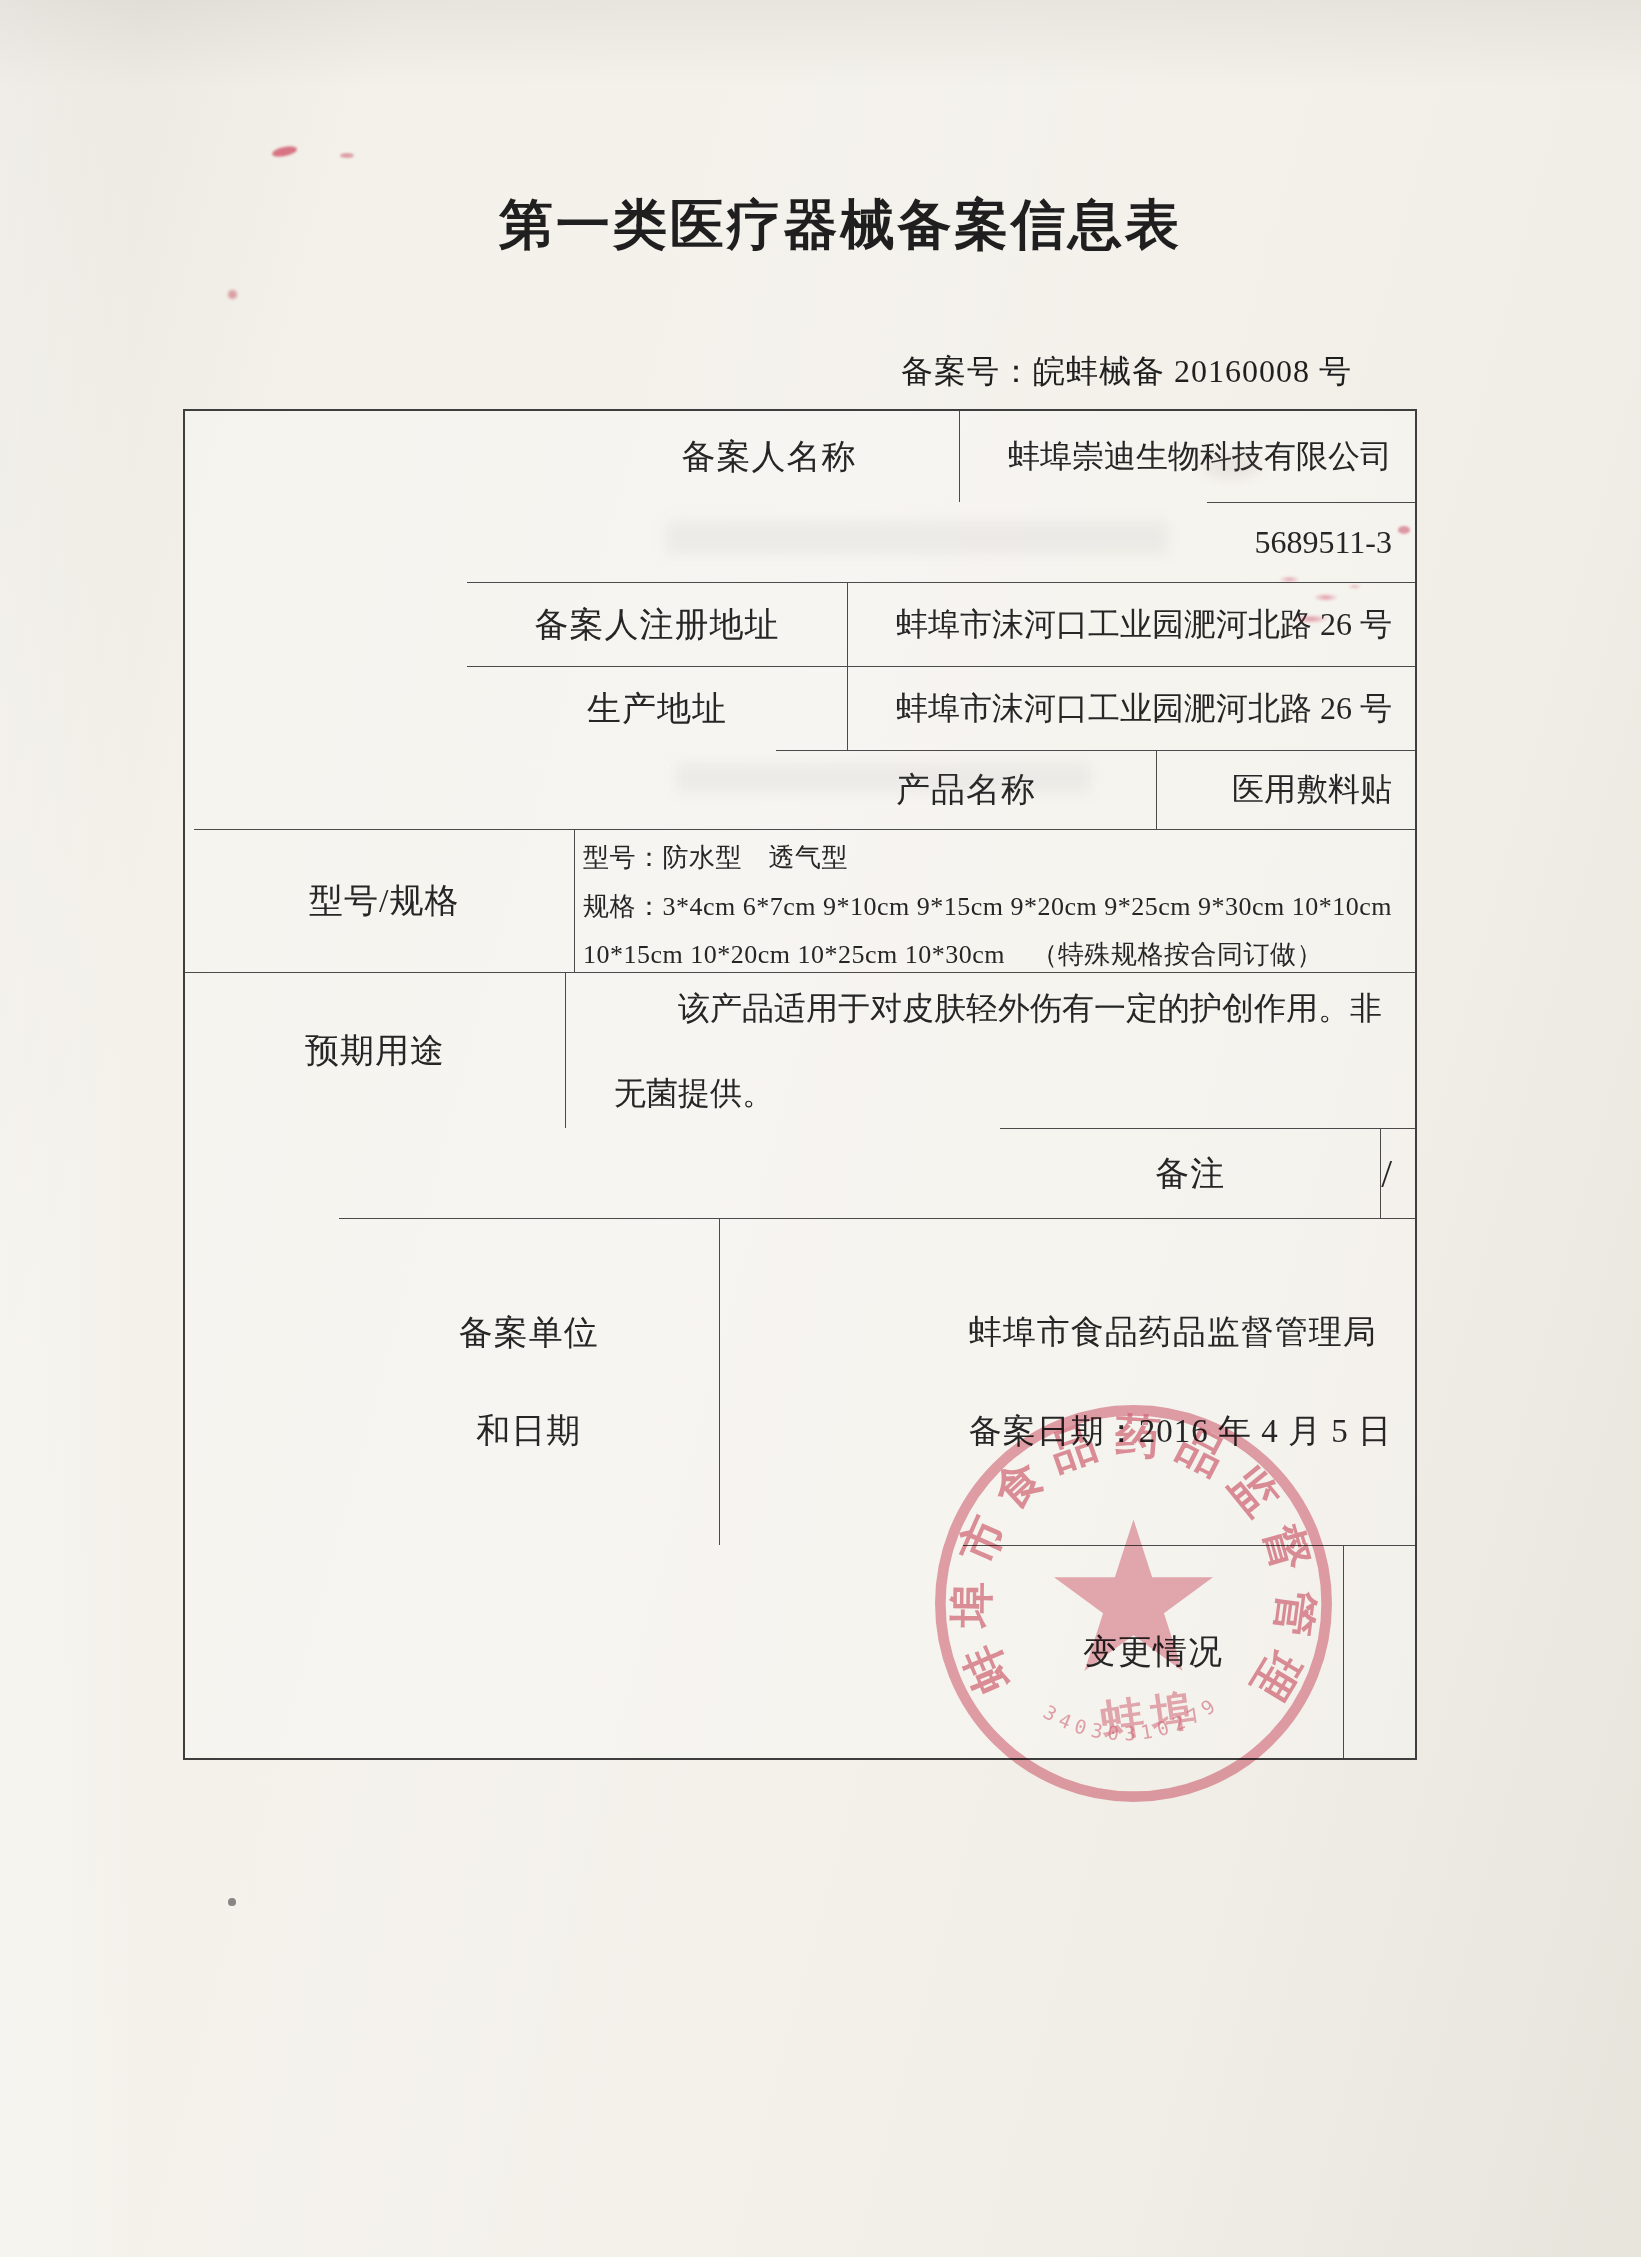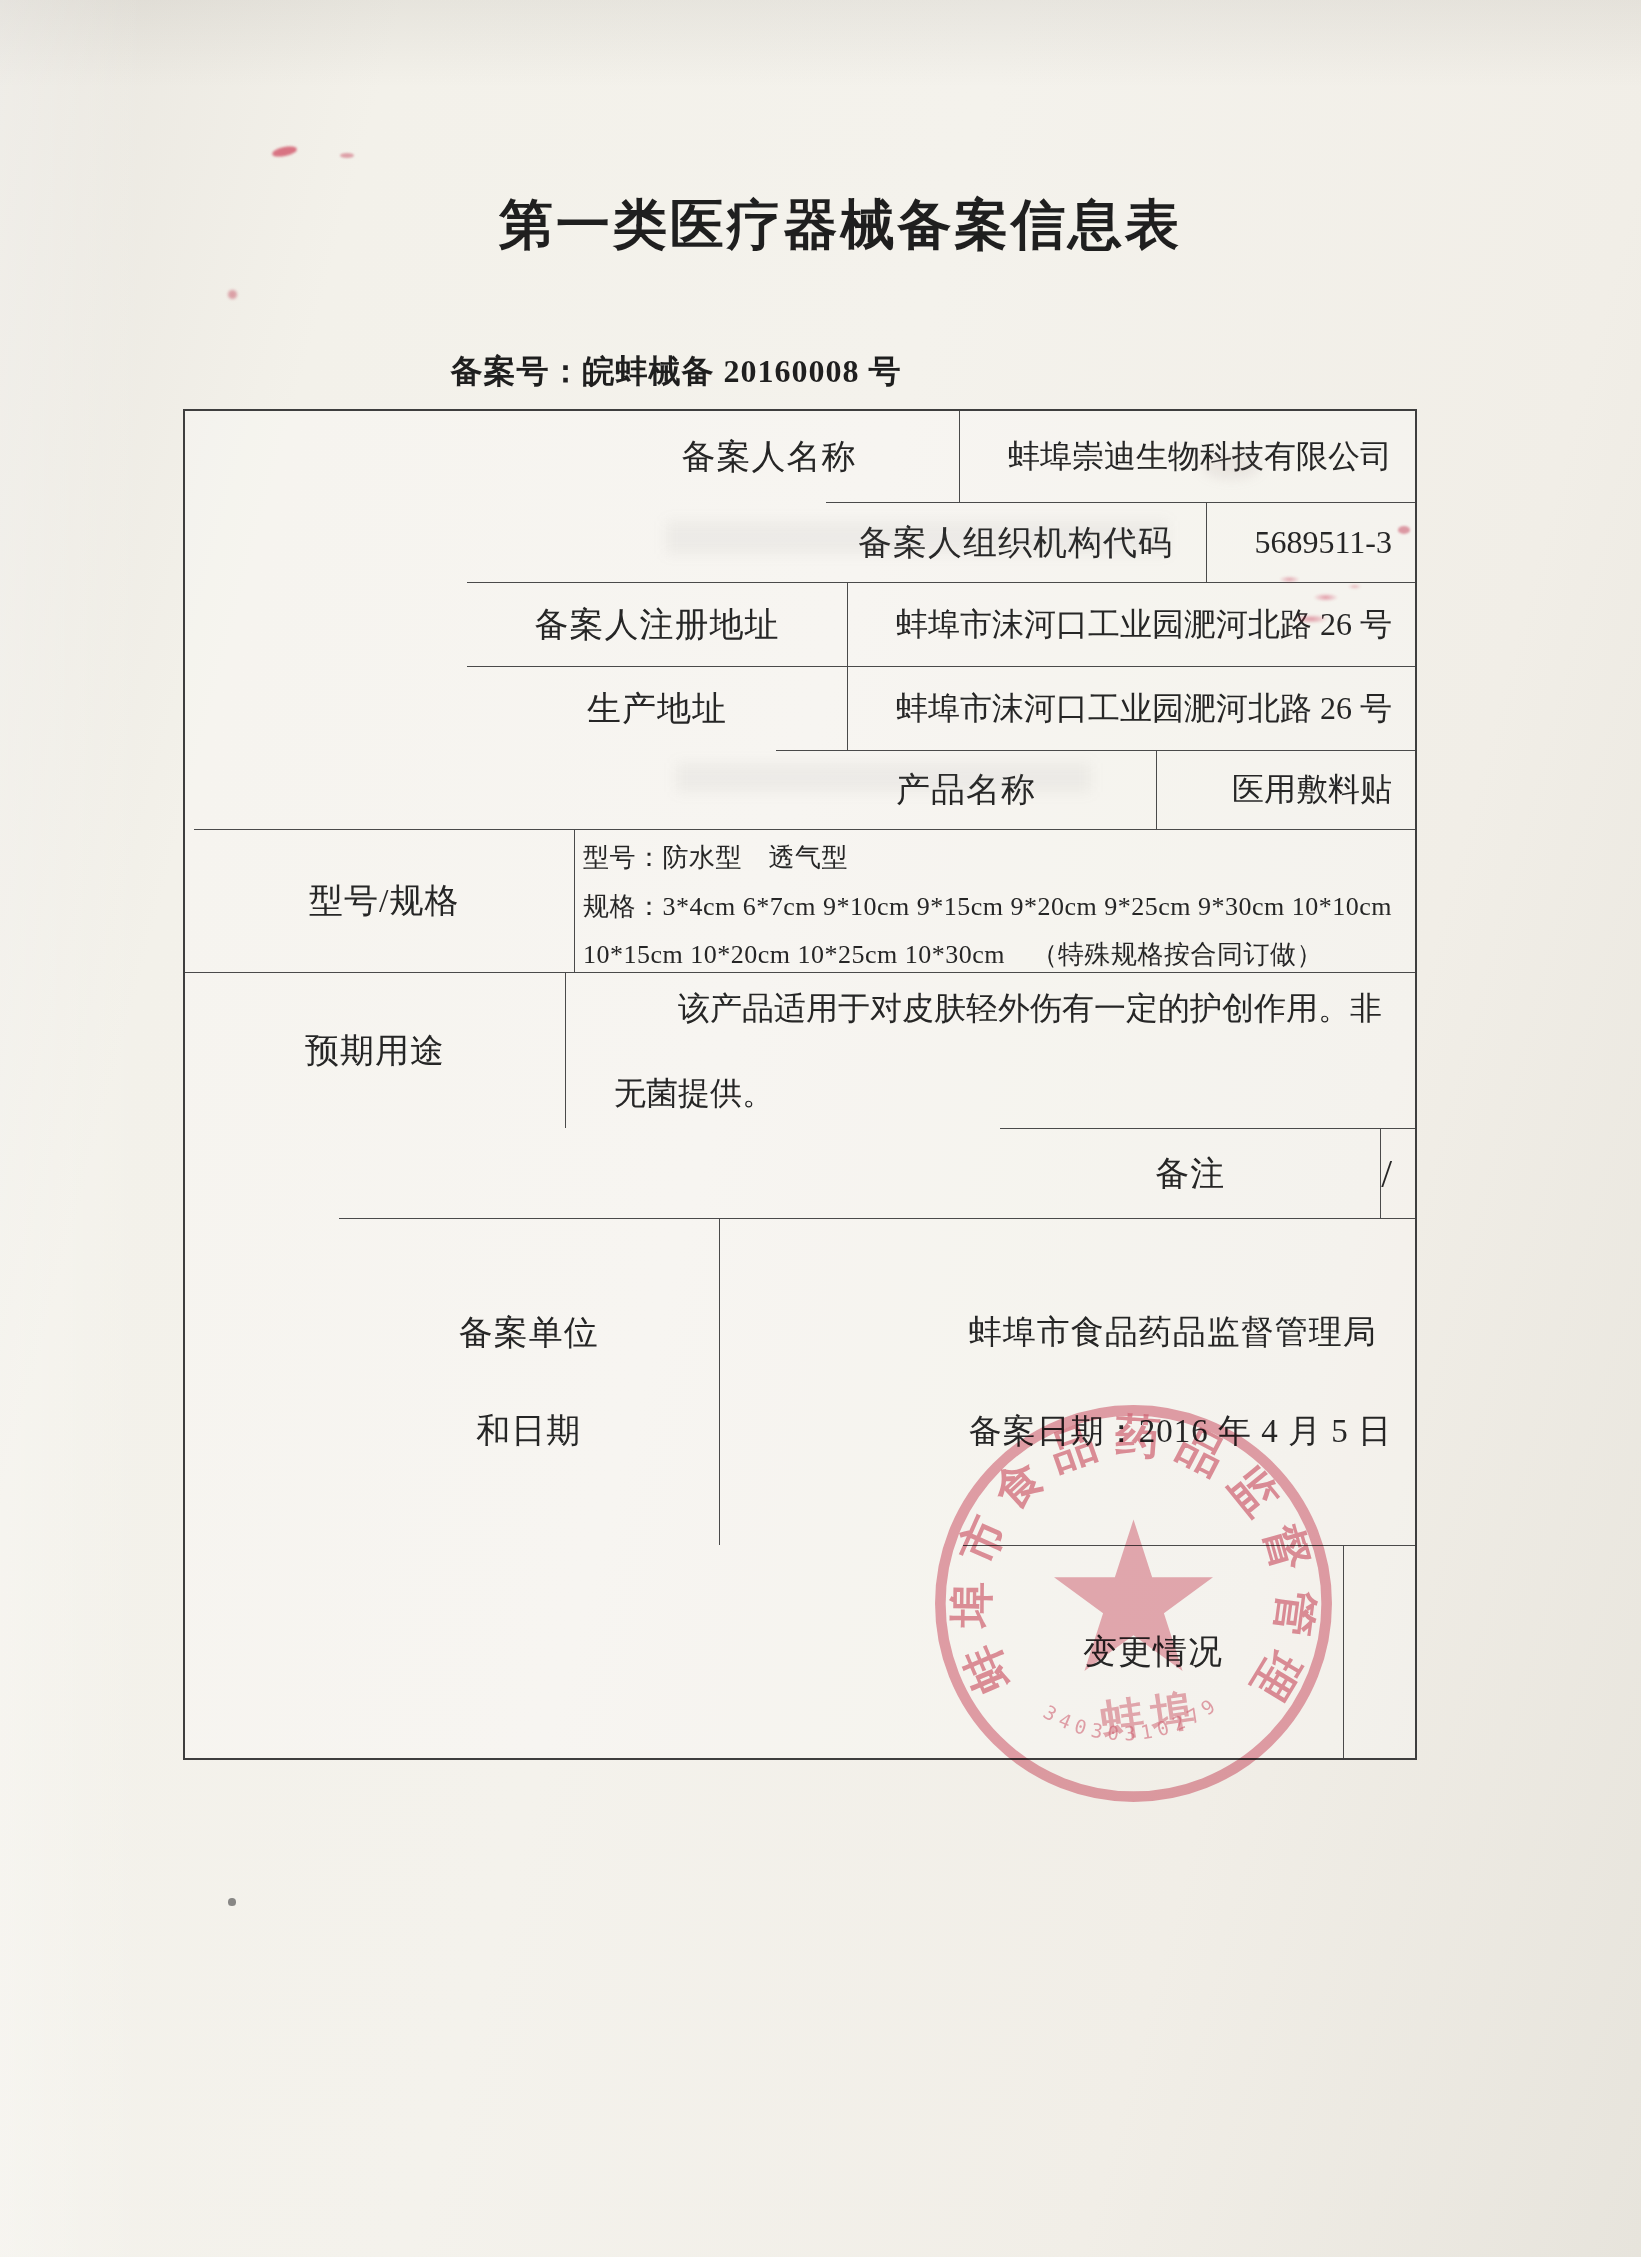--- a/index.html
+++ b/index.html
@@ -21,21 +21,21 @@
     pointer-events:none;
   }
 
   .doc-title{
     position:absolute; top:189px; left:0; width:1641px;
     text-align:center; font-size:54px; font-weight:700; letter-spacing:2.9px; color:#1f1f1f;margin-left:20px;
   }
 
   .filing-no{
     position:absolute; top:350px; left:0; width:1352px;
-    text-align:center; font-size:32px; font-weight:700; color:#1f1f1f; letter-spacing:1px;
+    text-align:right; font-size:32px; font-weight:400; color:#1f1f1f; letter-spacing:1px;
   }
 
   .form-table{
     position:absolute; left:183px; top:409px; width:1234px;
     border:2.9px solid #3e3e3e; background:rgba(255,255,255,0.25);
     display:flex; flex-direction:column;align-items:flex-end;
   }
   .row{ display:flex; border-top:1.9px solid #4a4a4a; }
   .row:first-child{ border-top:none; }
   .cell-label{
@@ -96,21 +96,20 @@
   <div class="filing-no">备案号：皖蚌械备 20160008 号</div>
 
   <div class="form-table">
 
     <div class="row" style="height:91px">
       <div class="cell-label">备案人名称</div>
       <div class="cell-value">蚌埠崇迪生物科技有限公司</div>
     </div>
 
     <div class="row" style="height:80px">
-      <div class="cell-label">备案人组织机构代码</div>
       <div class="cell-value">5689511-3</div>
     </div>
 
     <div class="row" style="height:84px">
       <div class="cell-label">备案人注册地址</div>
       <div class="cell-value">蚌埠市沫河口工业园淝河北路 26 号</div>
     </div>
 
     <div class="row" style="height:84px">
       <div class="cell-label">生产地址</div>

